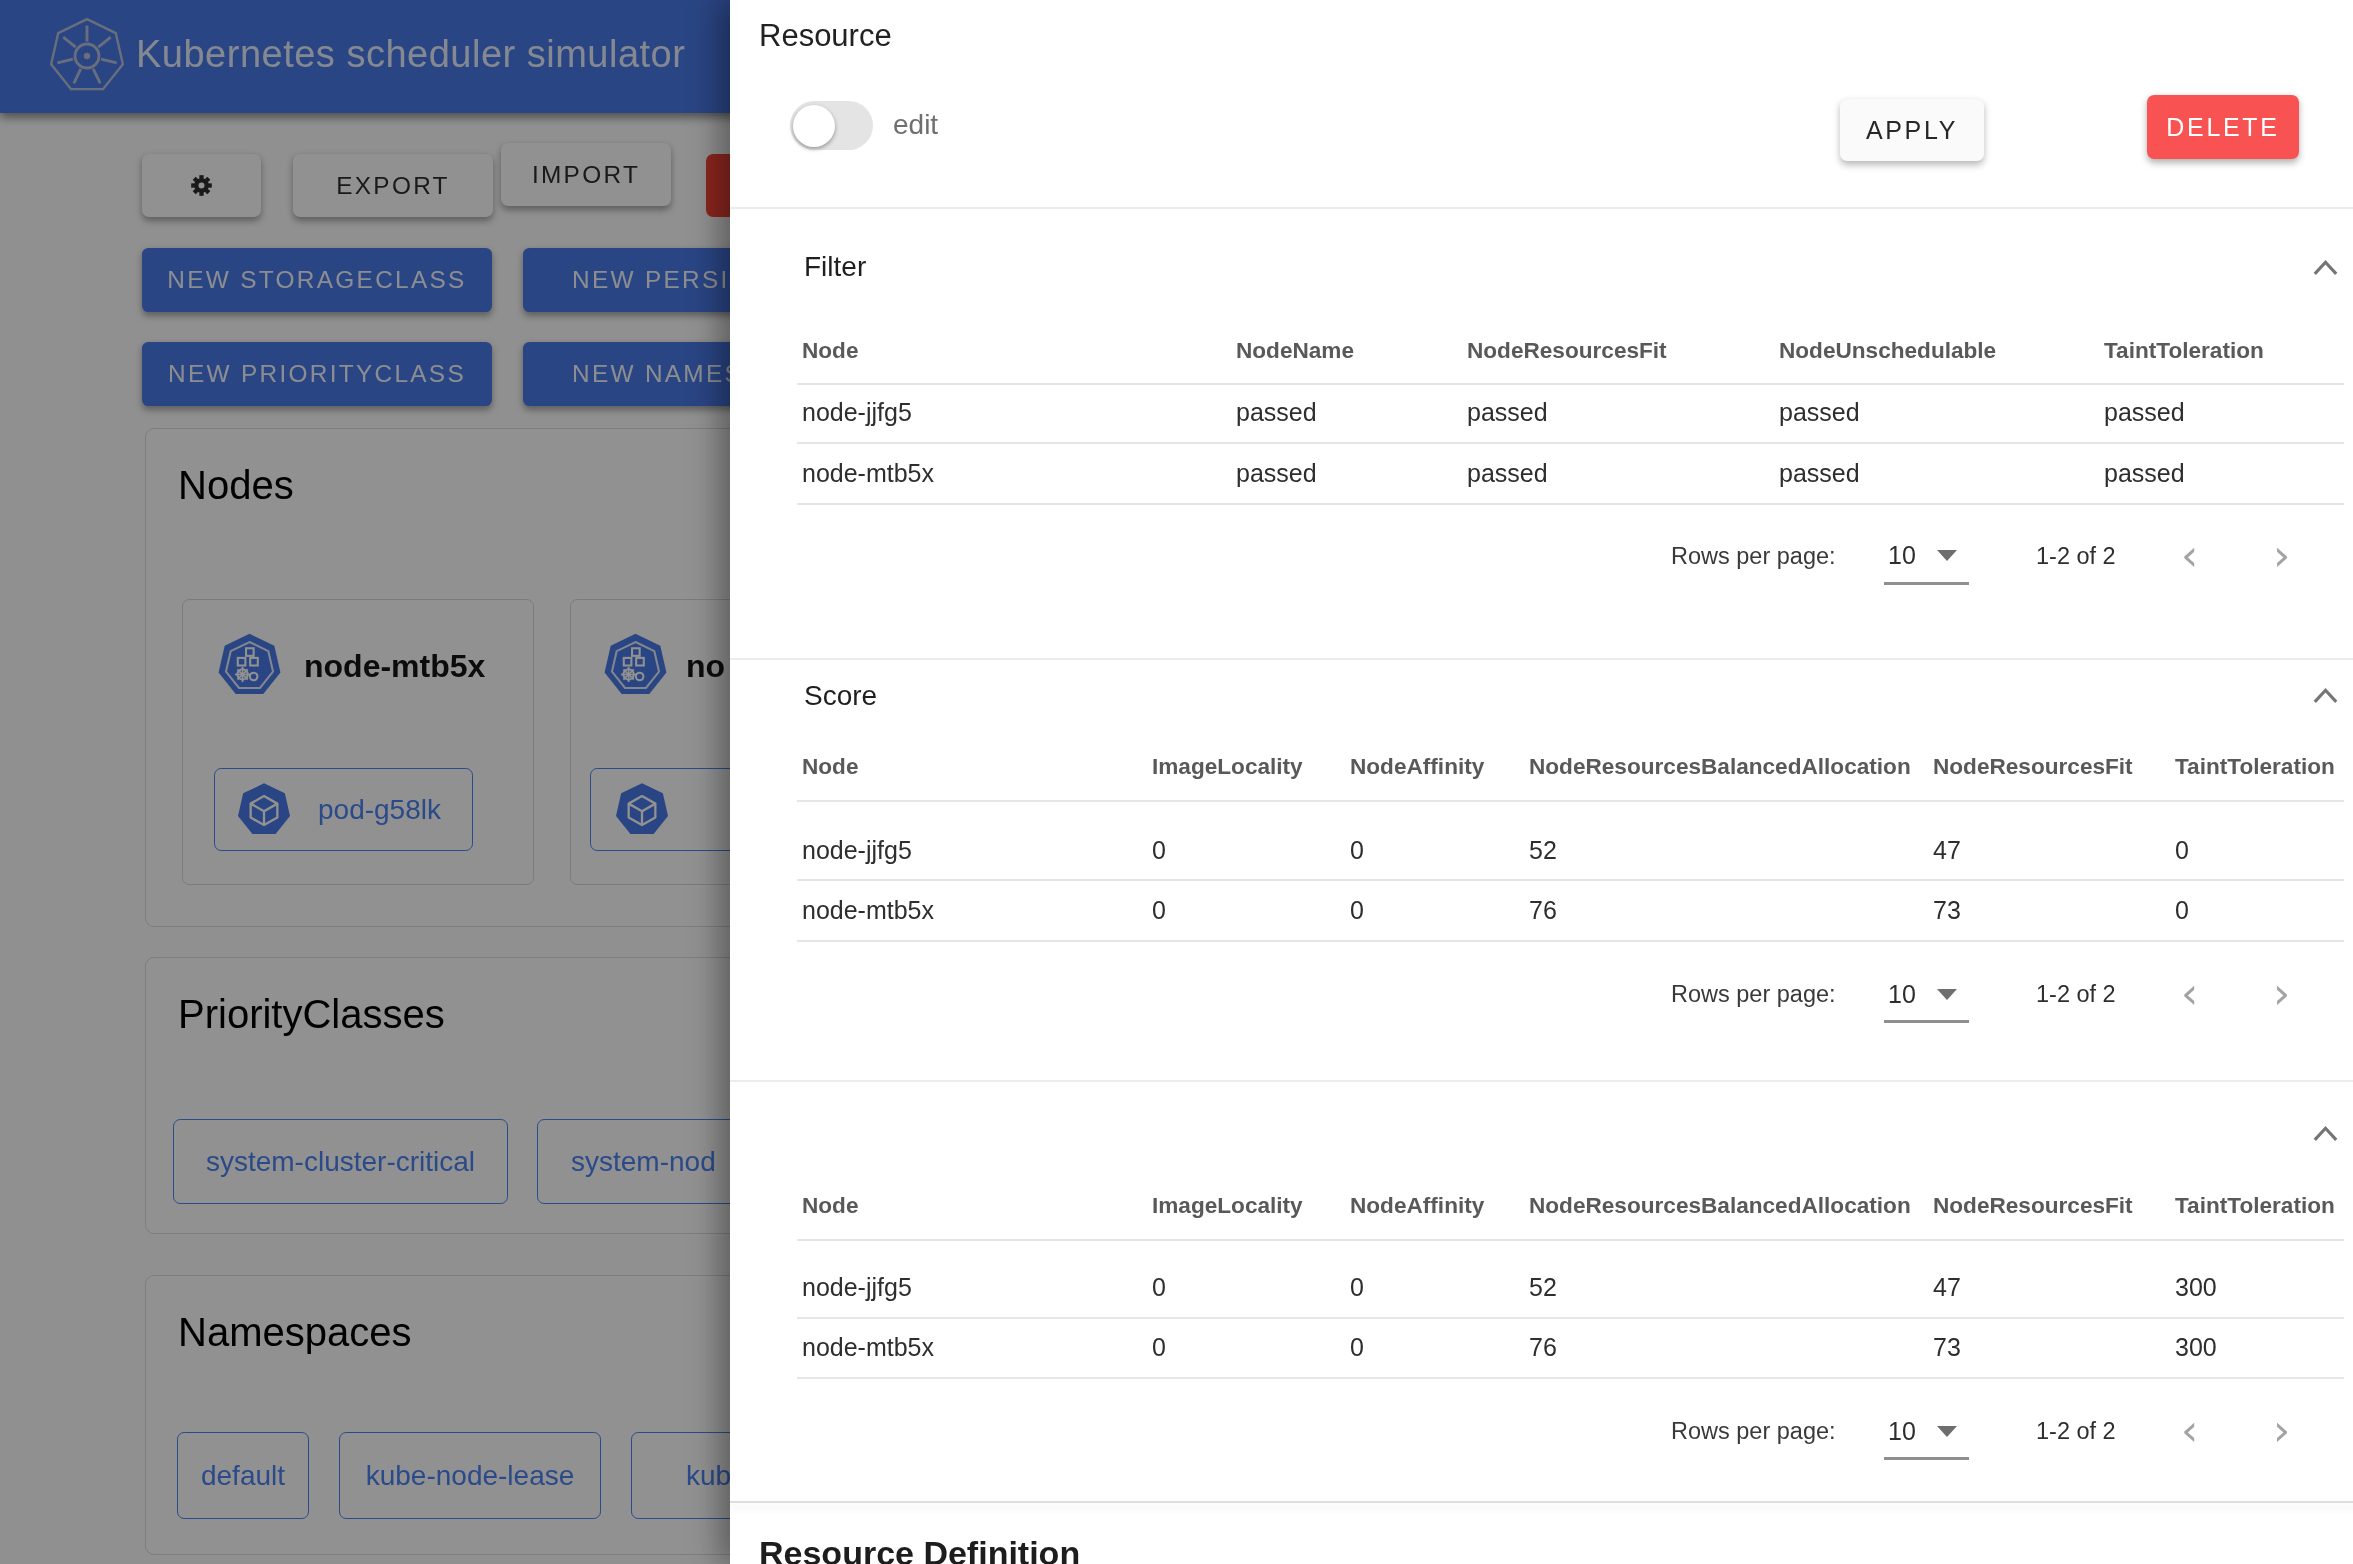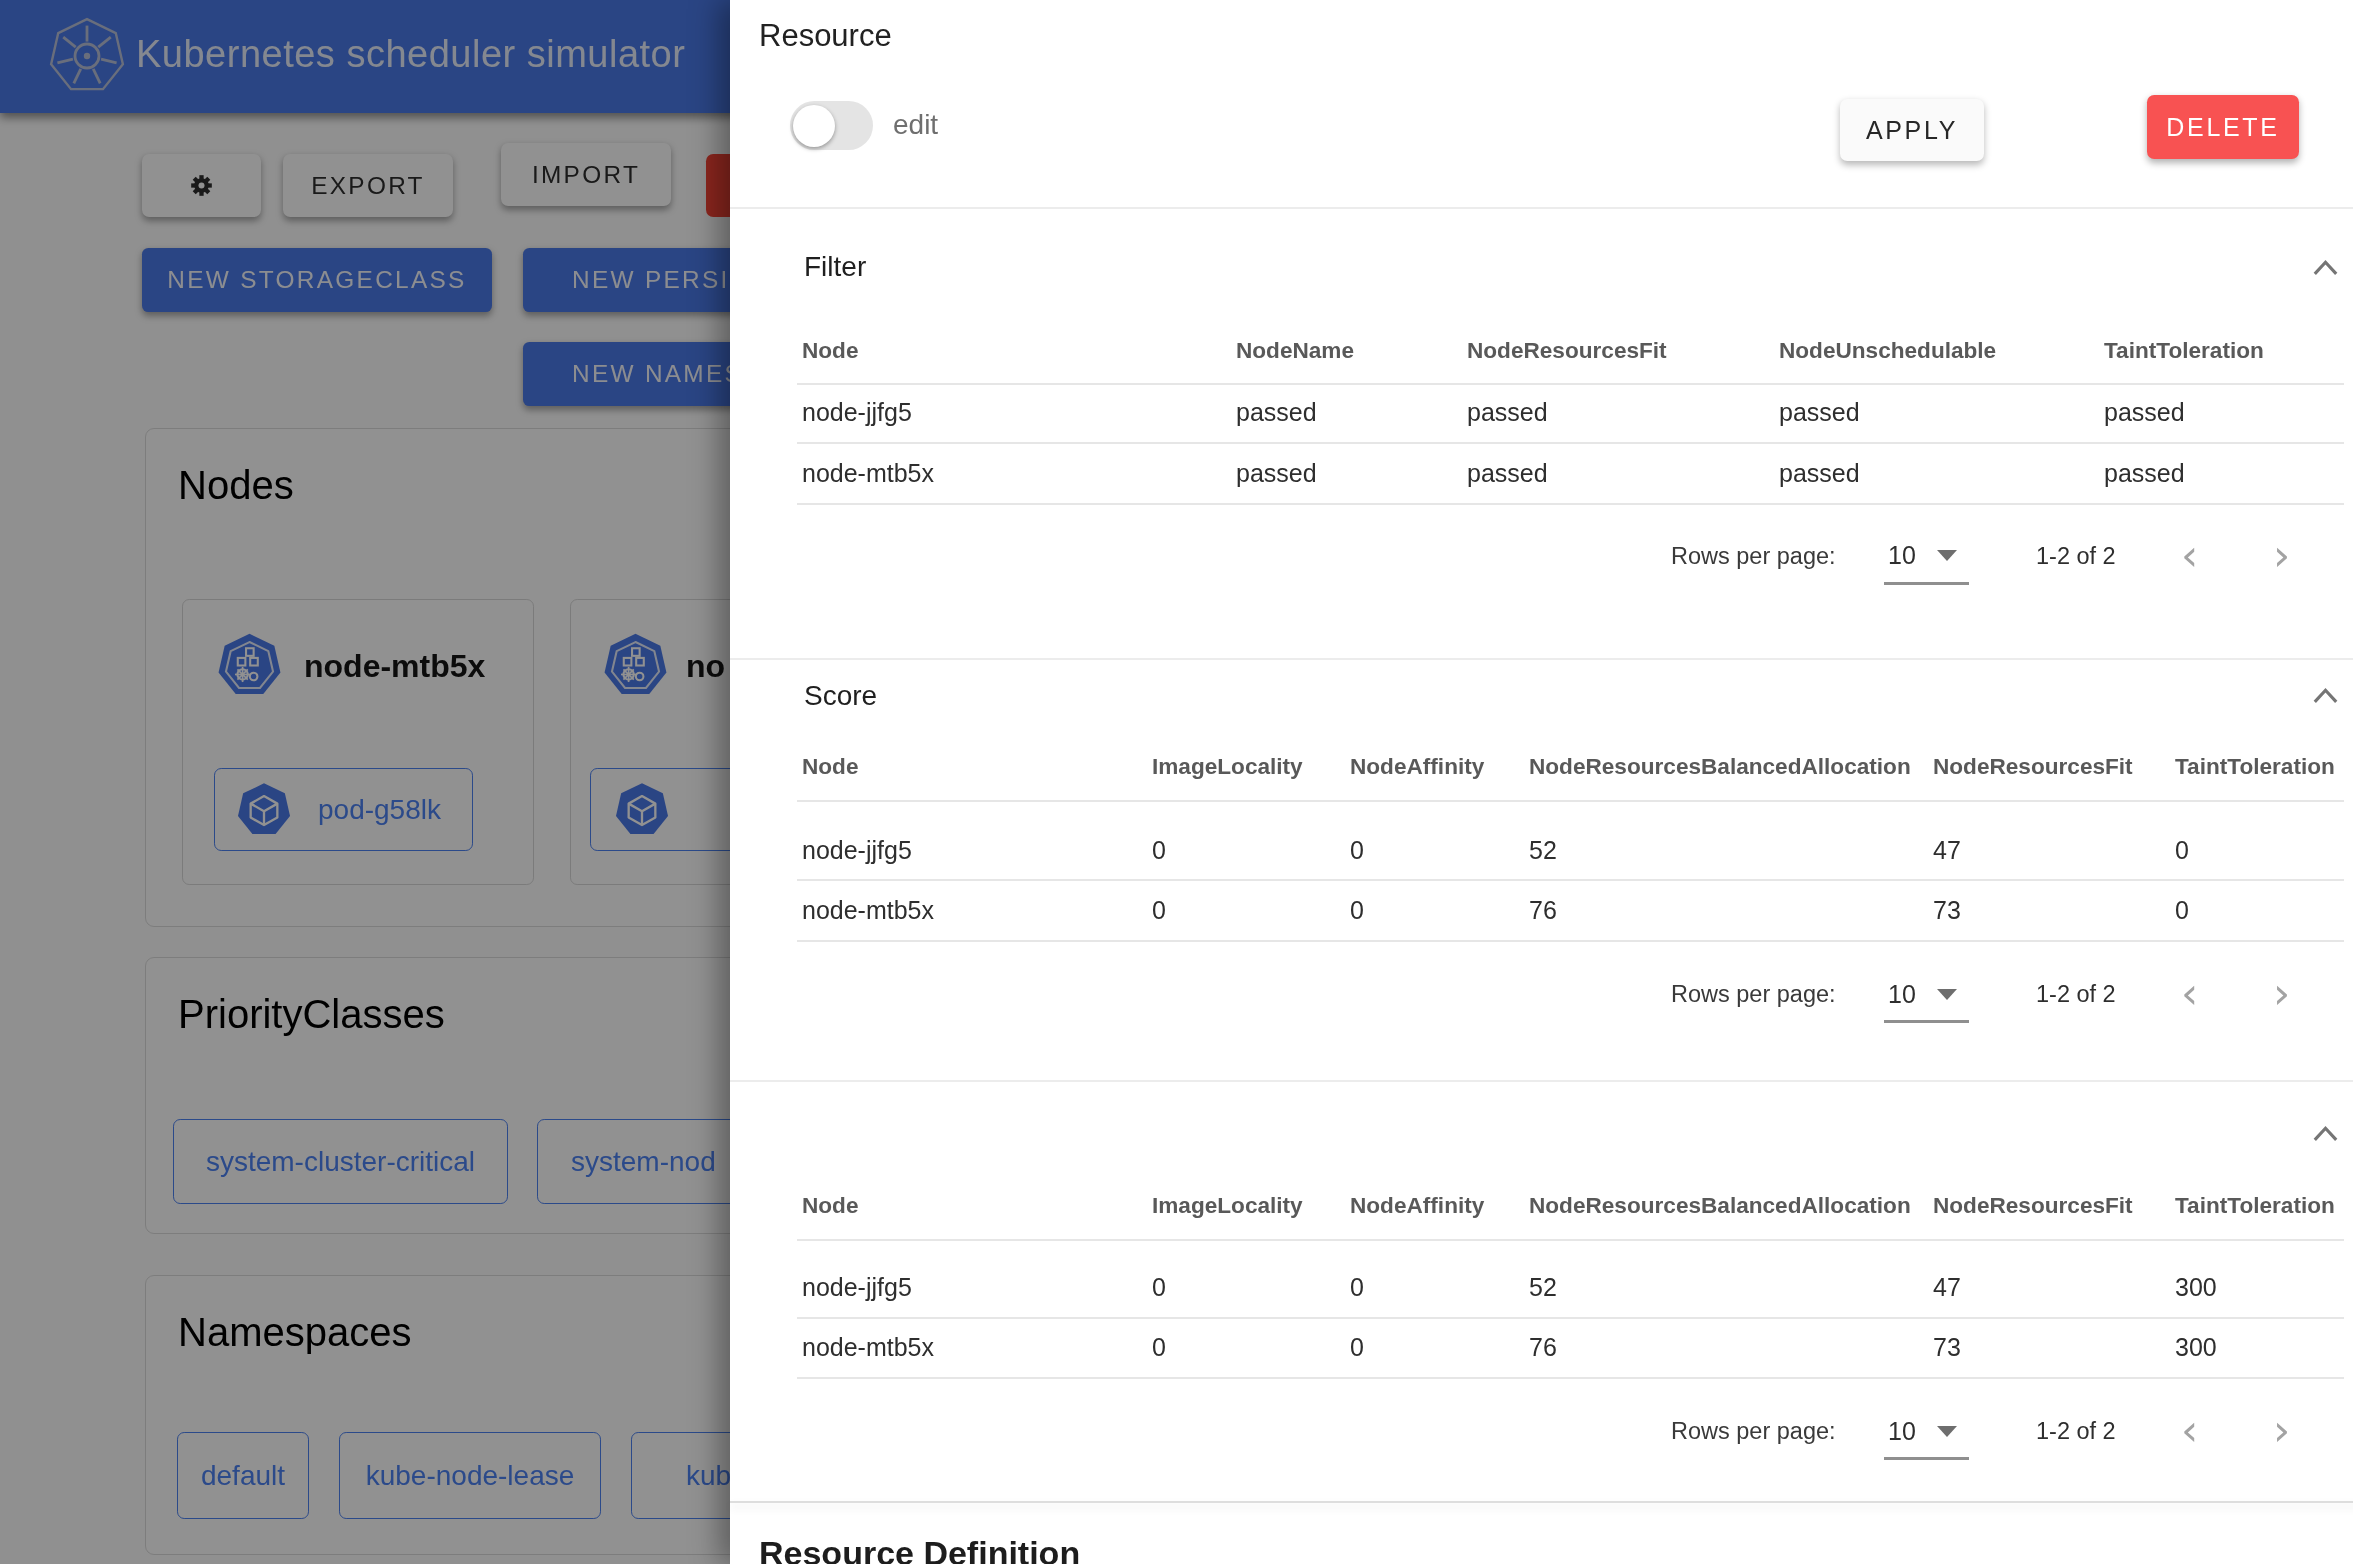--- a/index.html
+++ b/index.html
@@ -183,26 +183,27 @@
         <use href="#sym-logo"></use>
       </svg>
     <div class="app-title">Kubernetes scheduler simulator</div>
   </div>
 
   <div class="tool-btn" style="left:142px; top:154px; width:119px;">
     <svg width="43" height="43" viewBox="0 0 48 48">
         <use href="#sym-gear" width="48" height="48"></use>
       </svg>
   </div>
-  <div class="tool-btn" style="left:283px; top:154px; width:170px;">EXPORT</div>
+  <div class="tool-btn" style="left:293px; top:154px; width:200px;">EXPORT</div>
   <div class="tool-btn" style="left:501px; top:143px; width:170px;">IMPORT</div>
   <div class="abs" style="left:706px; top:154px; width:72px; height:63px; background:#f44336; border-radius:7.2px;"></div>
 
   <div class="blue-btn" style="left:142px; top:248px; width:350px;">NEW STORAGECLASS</div>
   <div class="blue-btn trunc" style="left:523px; top:248px; width:299px;">NEW PERSIS</div>
+  <div class="blue-btn" style="left:142px; top:342px; width:350px;">NEW PRIORITYCLASS</div>
   <div class="blue-btn trunc" style="left:523px; top:342px; width:299px;">NEW NAMES</div>
 
   <div class="big-card" style="top:428px; height:499px;">
     <div class="card-title">Nodes</div>
   </div>
   <div class="node-card" style="left:182px; top:599px; width:352px; height:286px;"></div>
   <svg class="icon-76" style="left:215px; top:631px;" viewBox="0 0 76 76" width="69" height="69">
       <use href="#sym-node"></use>
     </svg>
   <div class="node-name" style="left:304px; top:648px;">node-mtb5x</div>

